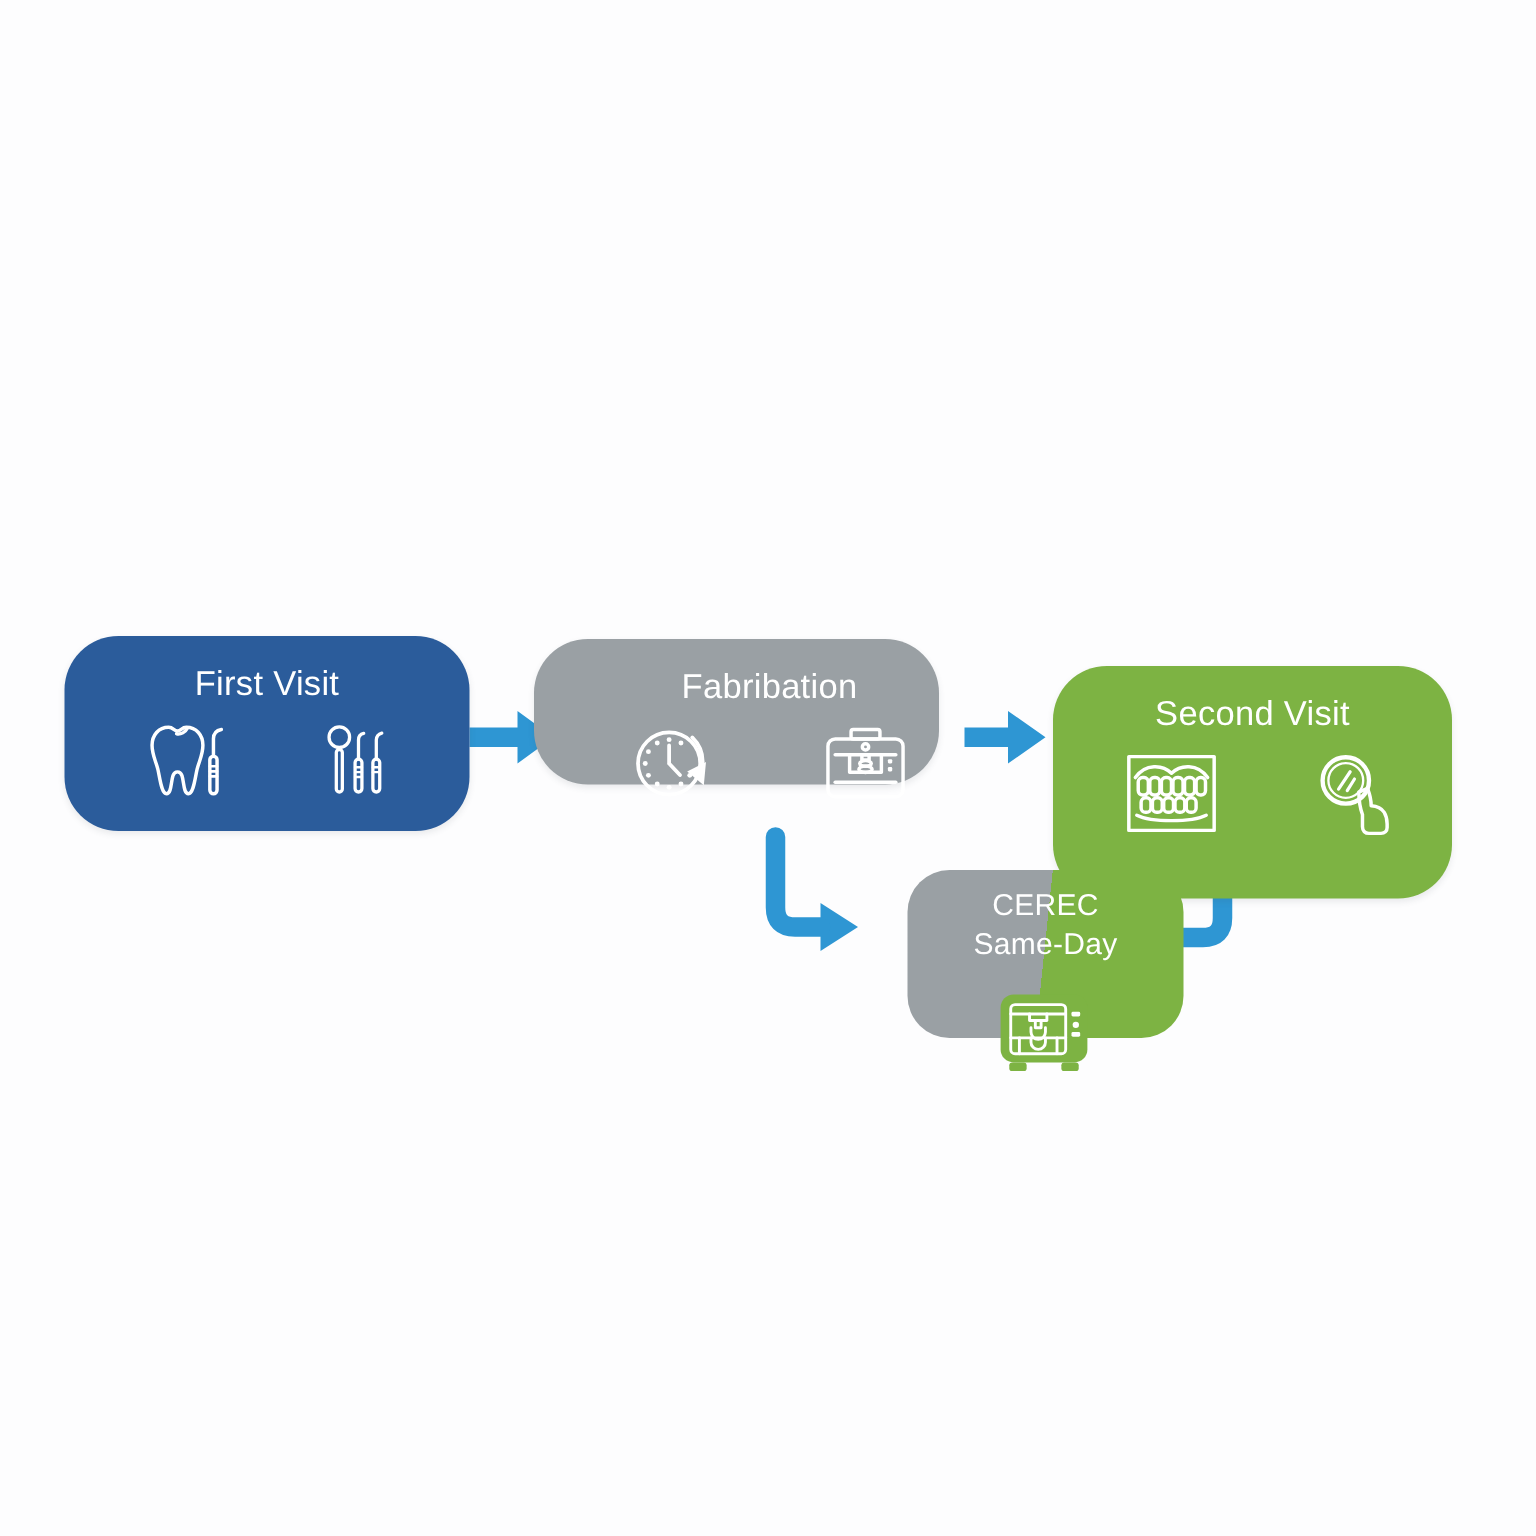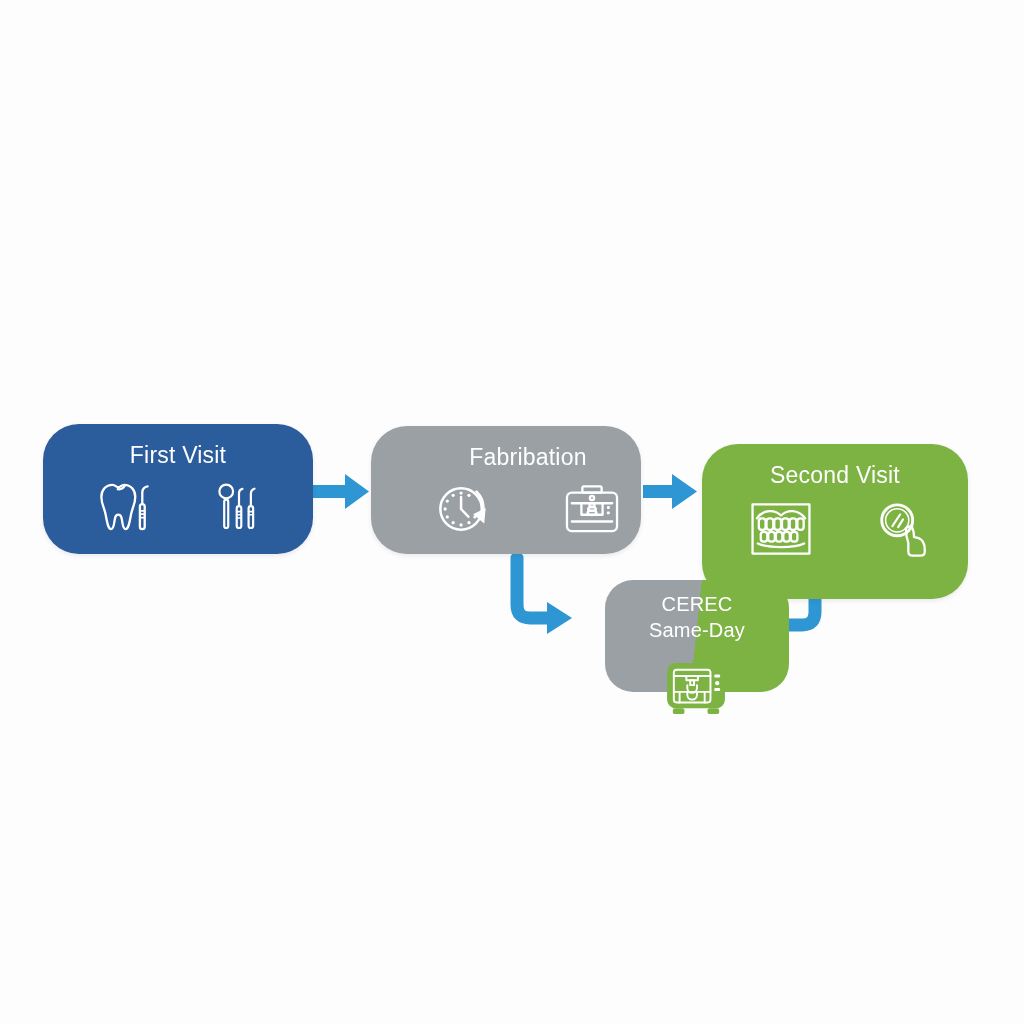--- a/index.html
+++ b/index.html
@@ -23,21 +23,21 @@
   }
   .node-title{
     font-size:23px;font-weight:normal;letter-spacing:0.2px;
     line-height:28px;text-align:right;
   }
   .icons{display:flex;align-items:center;margin-top:11px;}
   .icons svg{display:block;}
 
   .node-first{left:43px;top:424px;width:270px;height:130px;background:var(--node-blue,#2B5C9B);}
   .node-first .icons{gap:66px;}
-  .node-fab{left:371px;top:426px;width:270px;height:128px;background:var(--node-gray,#9AA0A4);padding-left:44px;}
+  .node-fab{left:356px;top:426px;width:270px;height:97px;background:var(--node-gray,#9AA0A4);padding-left:44px;}
   .node-fab .icons{gap:74px;}
   .node-second{left:702px;top:444px;width:266px;height:155px;background:var(--node-green,#7DB343);}
   .node-second .icons{gap:62px;margin-left:12px;}
 
   .node-cerec{
     left:577px;top:580px;width:184px;height:112px;
     border-radius:28px;padding-top:11px;
     background:linear-gradient(96deg,var(--node-gray,#9AA0A4) 0 49.5%,var(--node-green,#7DB343) 49.5%);
     box-shadow:none;
     margin-left:28px;

